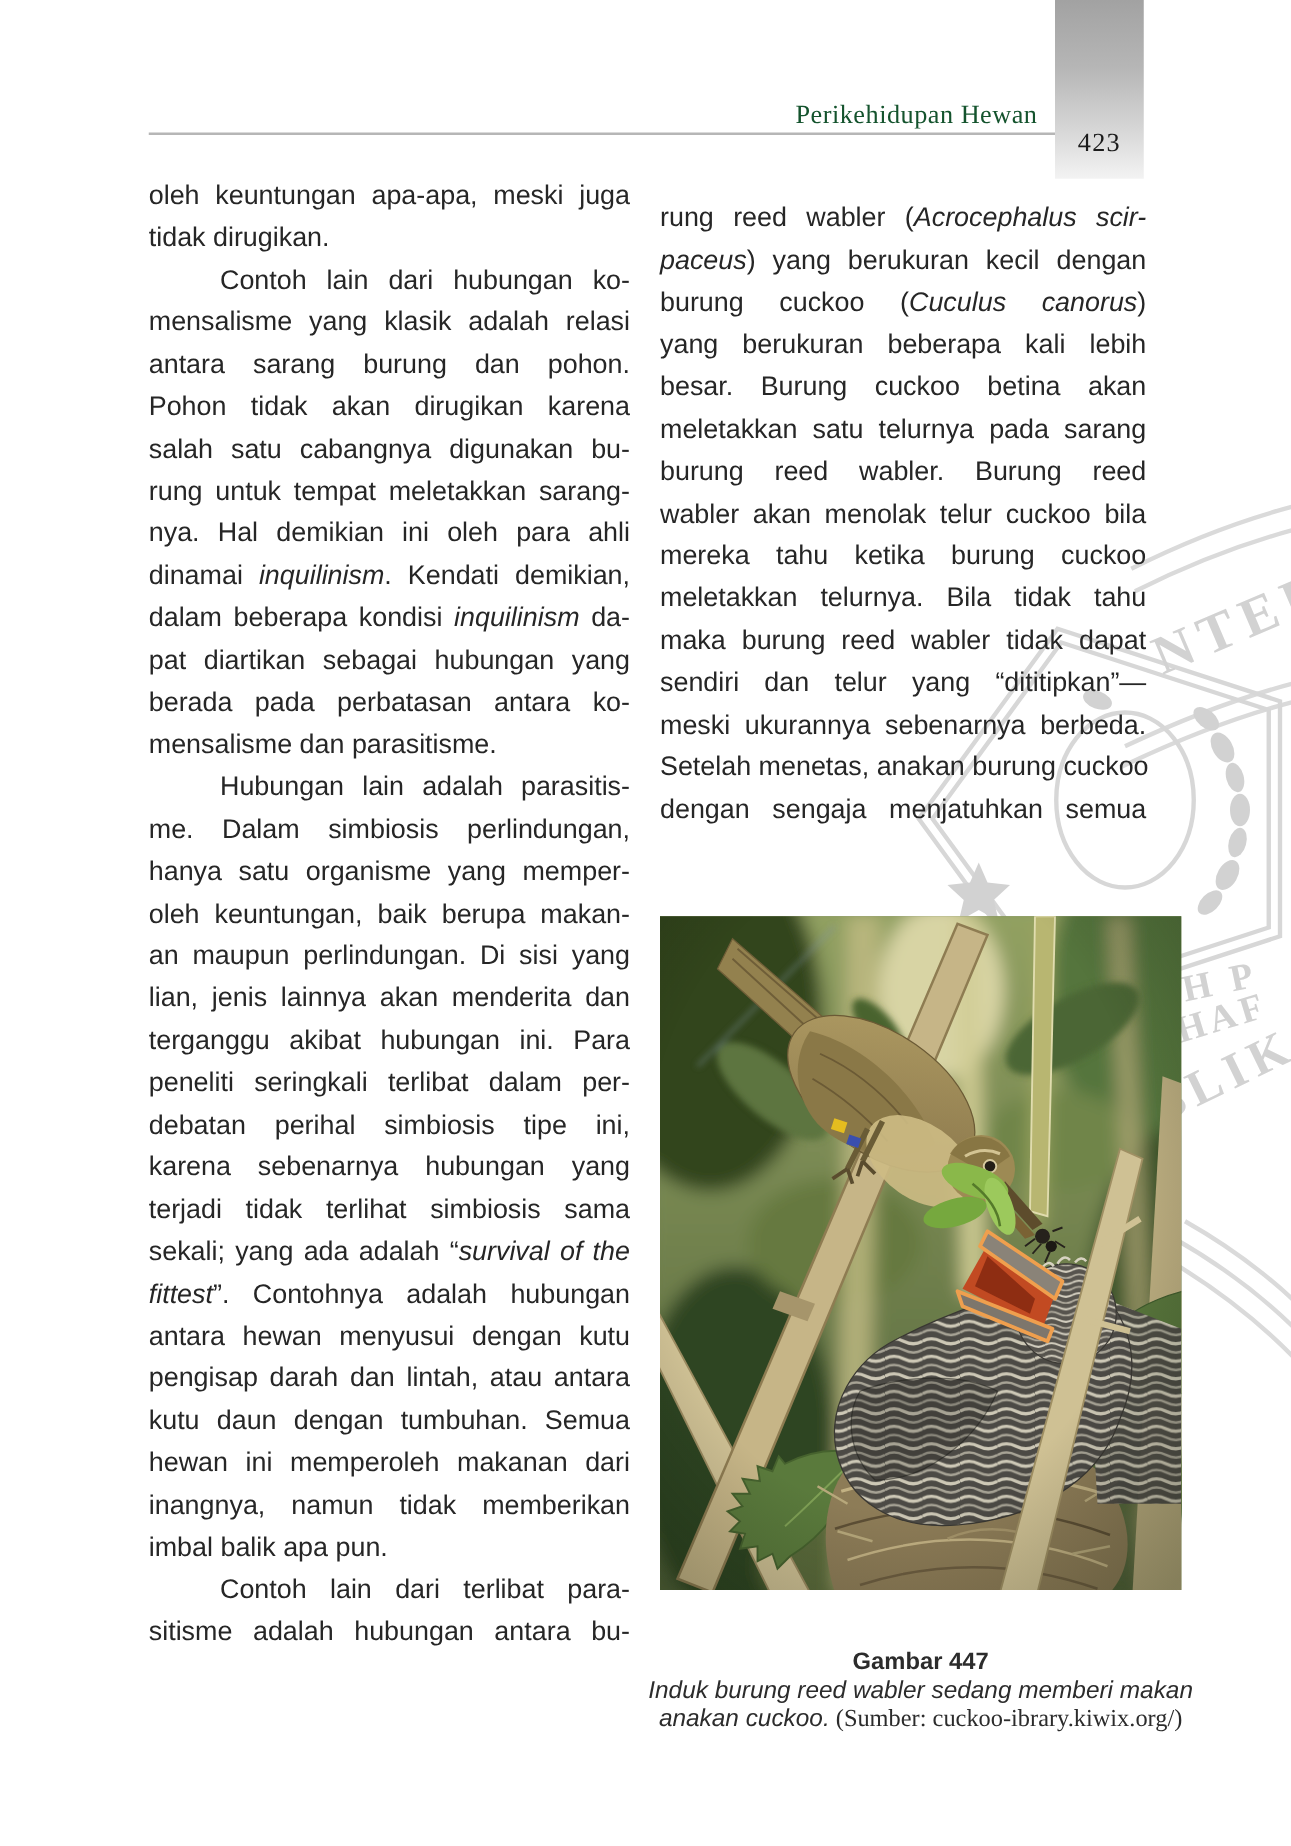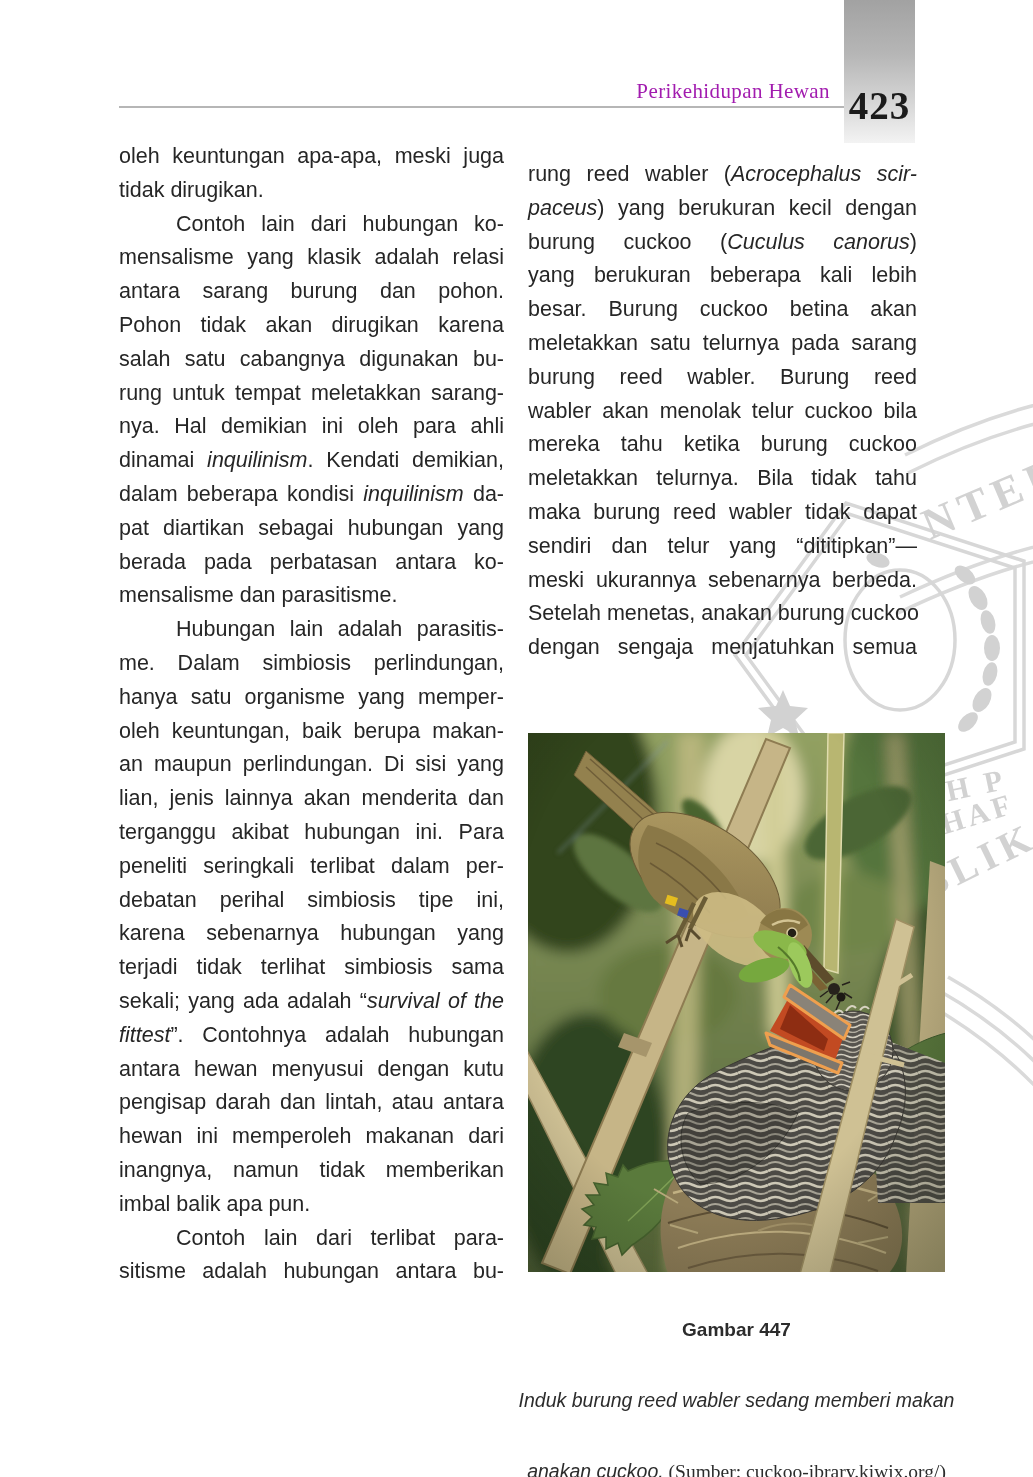--- a/index.html
+++ b/index.html
@@ -5,43 +5,43 @@
 <style>
   html,body{margin:0;padding:0;}
   body{width:1033px;height:1477px;position:relative;background:#ffffff;overflow:hidden;
        font-family:"Liberation Sans",sans-serif;color:#2a2a2a;}
   .layer{position:absolute;inset:0;}
   #watermark{z-index:0;pointer-events:none;}
   #content{z-index:1;}
 
   
   .hdr-title{position:absolute;left:0;top:79px;width:830px;text-align:right;
-             font-family:"Liberation Serif",serif;font-size:21px;color:#a21caf;letter-spacing:.4px;}
+             font-family:"Liberation Serif",serif;font-size:21px;color:#14532d;letter-spacing:.4px;}
   .hdr-rule{position:absolute;left:119px;top:106px;width:725px;height:2px;background:#b6b6b6;}
   .pagebox{position:absolute;left:844px;top:0;width:71px;height:143px;
            background:linear-gradient(180deg,#a2a2a2 0%,#b6b6b6 38%,#d6d6d6 72%,#f3f3f3 100%);
            display:flex;align-items:flex-end;justify-content:center;}
-  .pagebox span{font-family:"Liberation Serif",serif;font-size:39px;color:#1b1b1b;line-height:1;
-                padding-bottom:18px;letter-spacing:1px;font-weight:bold;}
+  .pagebox span{font-family:"Liberation Serif",serif;font-size:21px;color:#1b1b1b;line-height:1;
+                padding-bottom:18px;letter-spacing:1px;}
 
   
   .col{position:absolute;top:140px;font-size:21.5px;line-height:33.8px;color:#262626;}
   .col-left{left:119px;width:385px;}
   .col-right{left:528px;width:389px;margin-top:18px;}
   .line{height:33.8px;text-align:justify;text-align-last:justify;white-space:nowrap;}
   .line.endp{text-align-last:left;}
   .line.ind{padding-left:57px;}
   .it{font-style:italic;}
 
   
   .figure{position:absolute;left:528px;top:733px;width:417px;height:539px;background:#6d7d49;}
   .figure svg{display:block;}
   .caption{position:absolute;left:518px;top:1278px;width:437px;text-align:center;color:#2c2c2c;}
   .cap-label{font-size:19px;font-weight:bold;line-height:23px;margin-top:40px;}
-  .cap-line{font-size:19.5px;font-style:italic;line-height:23px;margin-top:48px;}
+  .cap-line{font-size:19.5px;font-style:italic;line-height:23px;}
   .cap-plain{font-style:normal;font-family:Liberation Serif, serif;}
 
   
   .wm-t{font-family:"Liberation Serif",serif;font-weight:bold;fill:#d2d2d2;}
 </style>
 </head>
 <body>
 
 <svg id="watermark" class="layer" width="1033" height="1477" viewBox="0 0 1033 1477" aria-hidden="true">
   <g stroke="#dadada" stroke-width="3.5" fill="none">
@@ -108,20 +108,21 @@
       <div class="line"><span>lian, jenis lainnya akan menderita dan</span></div>
       <div class="line"><span>terganggu akibat hubungan ini. Para</span></div>
       <div class="line"><span>peneliti seringkali terlibat dalam per-</span></div>
       <div class="line"><span>debatan perihal simbiosis tipe ini,</span></div>
       <div class="line"><span>karena sebenarnya hubungan yang</span></div>
       <div class="line"><span>terjadi tidak terlihat simbiosis sama</span></div>
       <div class="line"><span>sekali; yang ada adalah “</span><span class="it">survival of the</span></div>
       <div class="line"><span class="it">fittest</span><span>”. Contohnya adalah hubungan</span></div>
       <div class="line"><span>antara hewan menyusui dengan kutu</span></div>
       <div class="line"><span>pengisap darah dan lintah, atau antara</span></div>
+      <div class="line"><span>kutu daun dengan tumbuhan. Semua</span></div>
       <div class="line"><span>hewan ini memperoleh makanan dari</span></div>
       <div class="line"><span>inangnya, namun tidak memberikan</span></div>
       <div class="line endp"><span>imbal balik apa pun.</span></div>
       <div class="line ind"><span>Contoh lain dari terlibat para-</span></div>
       <div class="line"><span>sitisme adalah hubungan antara bu-</span></div>
     </div>
   <div class="col col-right">
       <div class="line"><span>rung reed wabler (</span><span class="it">Acrocephalus scir-</span></div>
       <div class="line"><span class="it">paceus</span><span>) yang berukuran kecil dengan</span></div>
       <div class="line"><span>burung cuckoo (</span><span class="it">Cuculus canorus</span><span>)</span></div>

